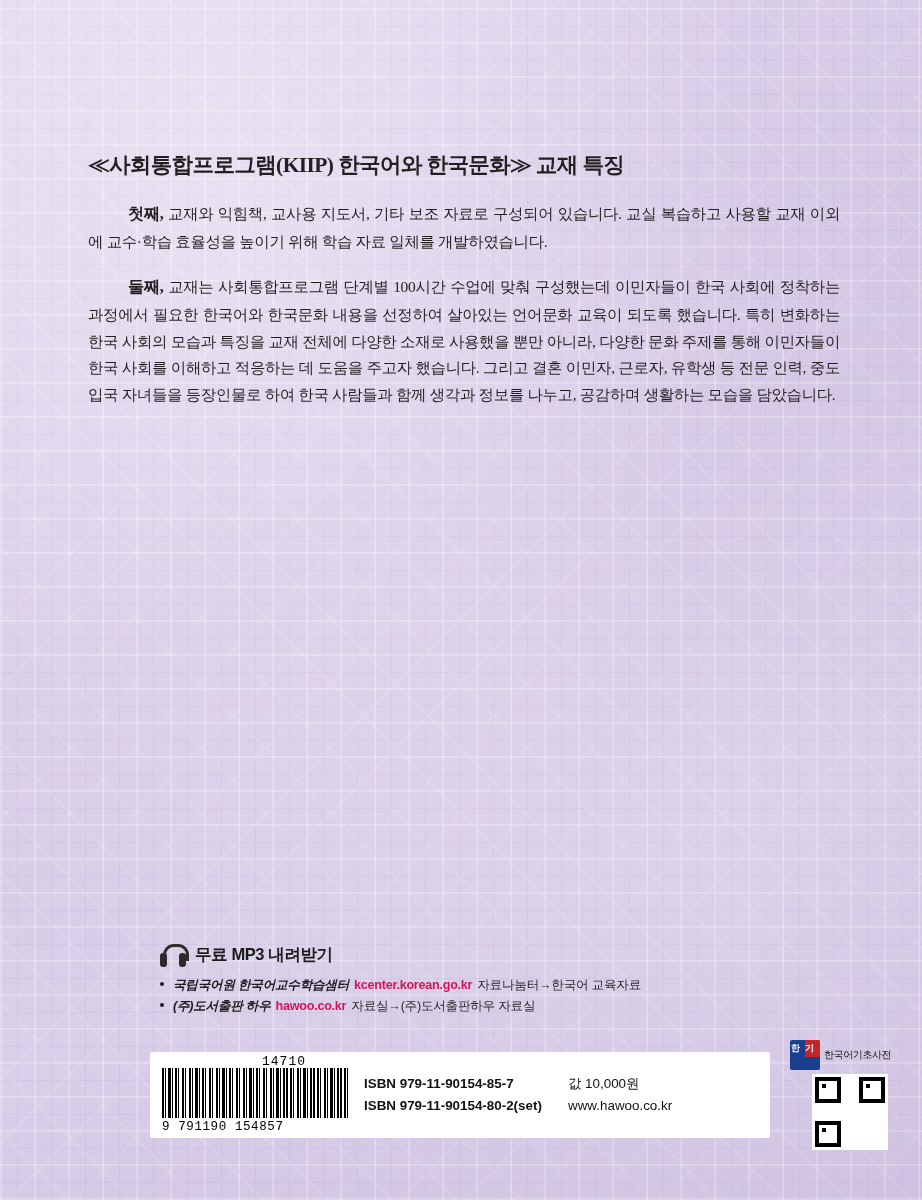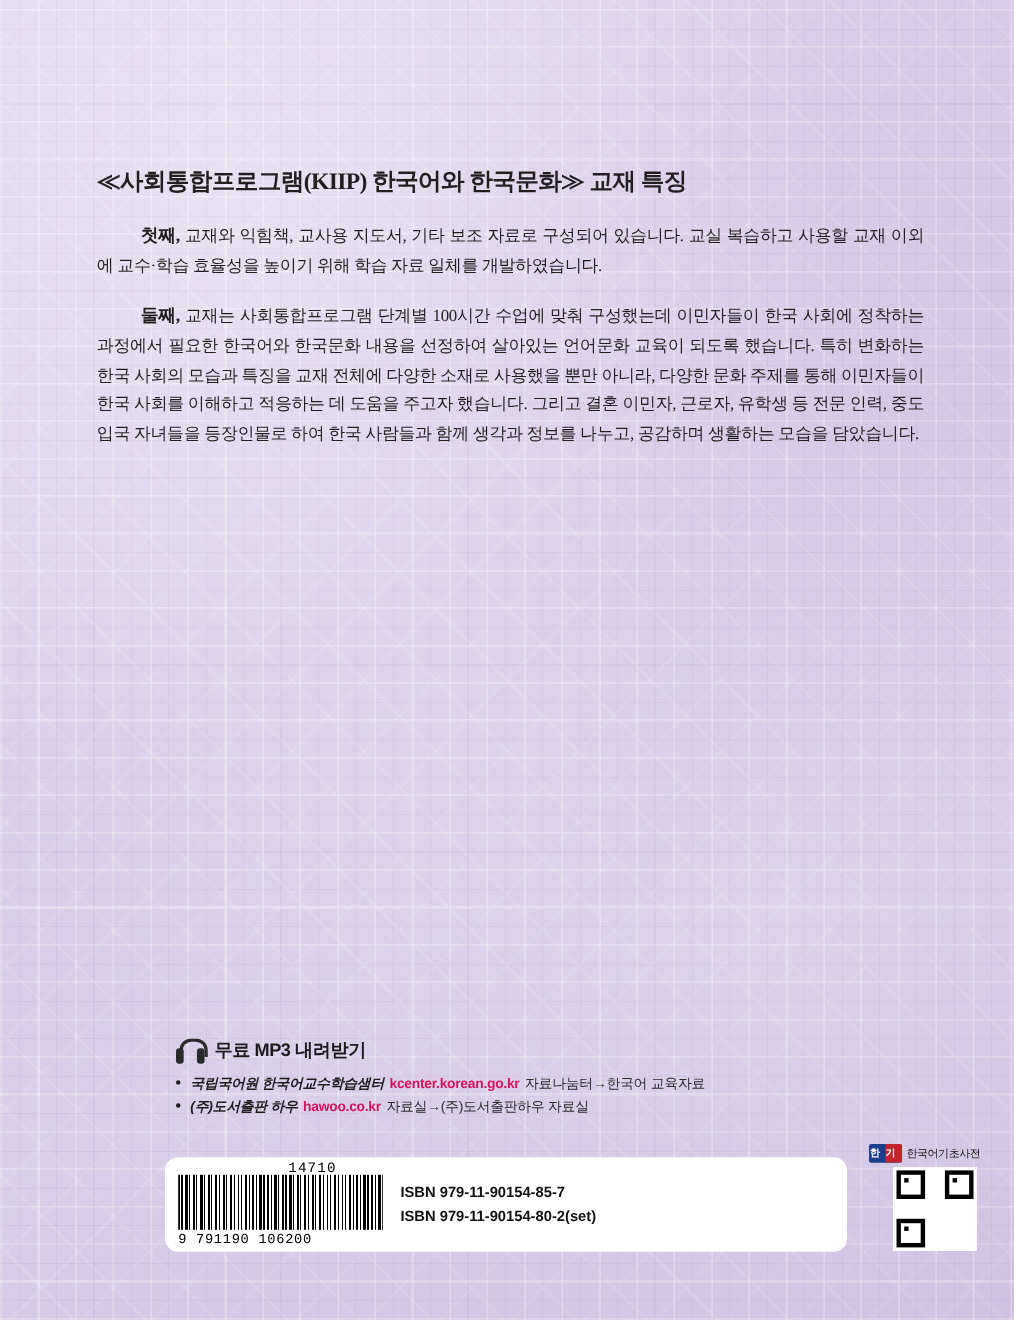--- a/index.html
+++ b/index.html
@@ -147,21 +147,21 @@
   .mp3-line .tail { color: #2a2a2a; }
 
   
   .bottom-bar {
     position: absolute;
     left: 150px;
     top: 1052px;
     width: 620px;
     height: 86px;
     background: #ffffff;
-    border-radius: 12px;
+    border-radius: 2px;
     display: flex;
     align-items: center;
   }
   .barcode-wrap {
     position: relative;
     width: 208px;
     height: 86px;
     padding-left: 10px;
     box-sizing: border-box;
   }
@@ -220,21 +220,21 @@
     text-align: center;
   }
   .dict-logo {
     display: flex;
     align-items: center;
     gap: 4px;
     justify-content: flex-start;
     margin-bottom: 4px;
   }
   .dict-mark {
-    width: 30px; height: 17px;
+    width: 30px; height: 30px;
     background: #1b3f8f;
     border-radius: 2px;
     position: relative;
     overflow: hidden;
     flex: 0 0 auto;
   }
   .dict-mark::before {
     content: "";
     position: absolute;
     left: 15px; top: 0;
@@ -332,25 +332,29 @@
       <span class="name">(주)도서출판 하우</span>
       <span class="url">hawoo.co.kr</span>
       <span class="tail">자료실→(주)도서출판하우 자료실</span>
     </div>
   </div>
 
   <div class="bottom-bar">
     <div class="barcode-wrap">
       <div class="barcode-top-num">14710</div>
       <div class="bars"></div>
-      <div class="barcode-num">9 791190 106200</div>
+      <div class="barcode-num">9 791190 154857</div>
     </div>
     <div class="isbn-block">
       <div>ISBN 979-11-90154-85-7</div>
       <div>ISBN 979-11-90154-80-2(set)</div>
+    </div>
+    <div class="price-block">
+      <div>값 10,000원</div>
+      <div>www.hawoo.co.kr</div>
     </div>
   </div>
 
   <div class="qr-area">
     <div class="dict-logo">
       <span class="dict-mark">
           <span>한기</span>
         </span>
       <span class="dict-text">한국어기초사전</span>
     </div>

